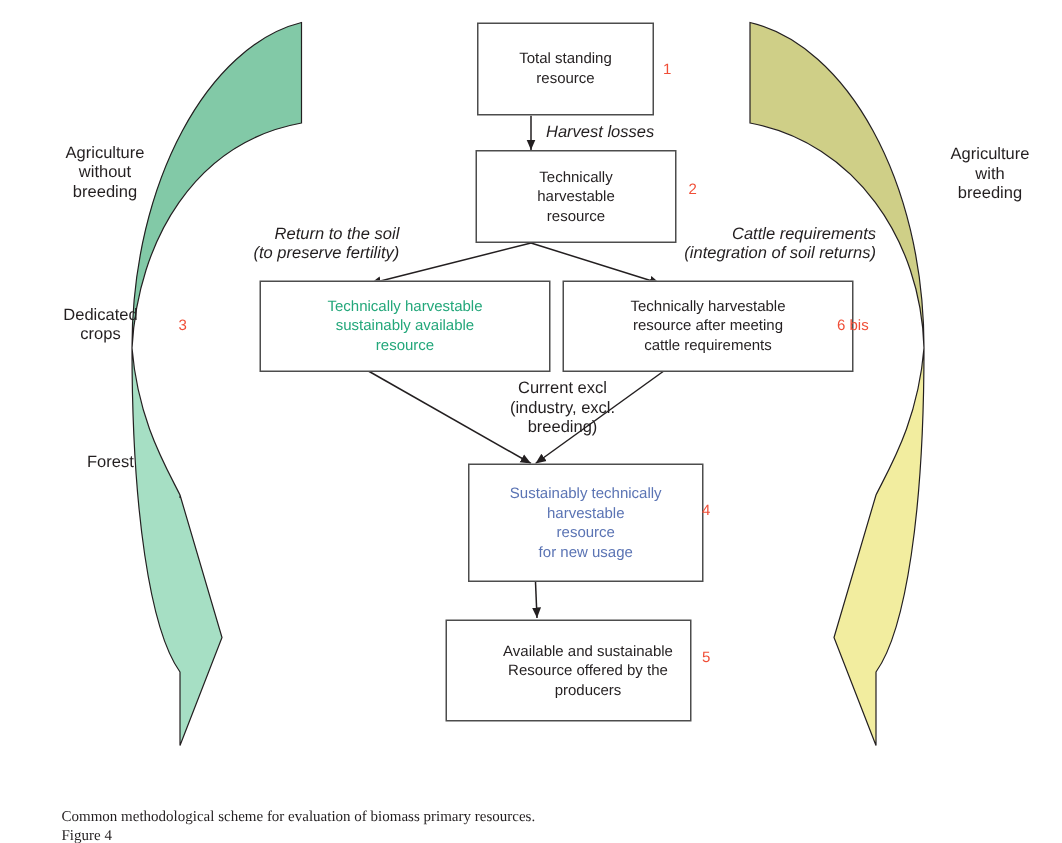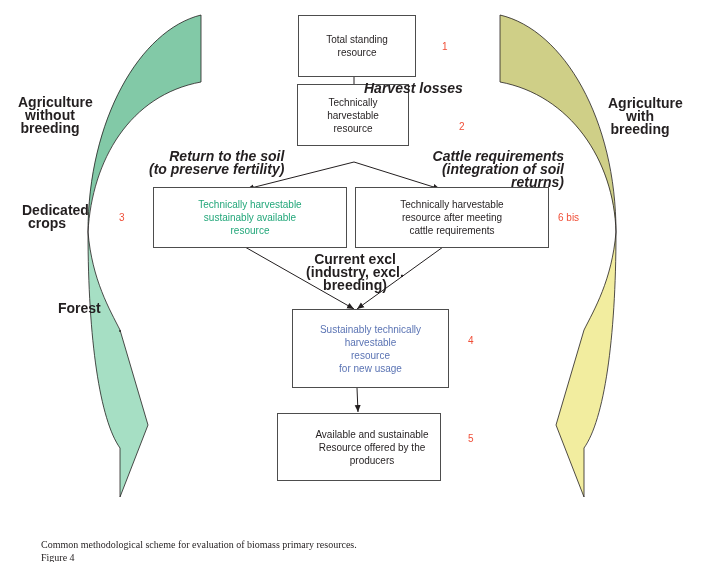--- a/index.html
+++ b/index.html
@@ -2,27 +2,27 @@
 <html><head>
 <meta charset="utf-8">
 <style>
   html, body { margin: 0; padding: 0; background: #ffffff; }
   body { width: 708px; height: 562px; position: relative; overflow: hidden;
          font-family: "Liberation Sans", sans-serif; color: #231f20; }
   svg.canvas { position: absolute; left: 0; top: 0; }
   .box { position: absolute; border: 1px solid #4d4d4d; background: #fff;
          display: flex; align-items: center; justify-content: center;
          text-align: center; font-size: 10px; line-height: 13px; box-sizing: border-box; }
-  .lbl { position: absolute; font-size: 14px; line-height: 13px; text-align: center; font-weight: bold; }
+  .lbl { position: absolute; font-size: 11px; line-height: 13px; text-align: center; }
   .ital { font-style: italic; }
   .num { position: absolute; font-size: 10px; color: #f04e37; }
   .green { color: #23a77a; }
   .blue { color: #5b74b4; }
   .cap { position: absolute; font-family: "Liberation Serif", serif; font-size: 10px; }
-  .pre { white-space: pre-line; }
+  .pre { white-space: pre-line; margin-left: 20px; }
 </style>
 </head>
 <body>
 
 <svg class="canvas" width="708" height="562" viewBox="0 0 708 562">
   <defs>
     <linearGradient id="gl" x1="0" y1="0" x2="0" y2="1">
       <stop offset="0" stop-color="#82c9a7"></stop>
       <stop offset="0.45" stop-color="#82c9a7"></stop>
       <stop offset="0.5" stop-color="#a6dfc4"></stop>
@@ -57,21 +57,21 @@
   <line x1="354" y1="77" x2="354" y2="100" stroke="#231f20" stroke-width="1" marker-end="url(#ah)"></line>
   <line x1="354" y1="162" x2="247" y2="189" stroke="#231f20" stroke-width="1" marker-end="url(#ah)"></line>
   <line x1="354" y1="162" x2="440" y2="189" stroke="#231f20" stroke-width="1" marker-end="url(#ah)"></line>
   <line x1="245" y1="247" x2="354" y2="309" stroke="#231f20" stroke-width="1" marker-end="url(#ah)"></line>
   <line x1="443" y1="247" x2="357" y2="309" stroke="#231f20" stroke-width="1" marker-end="url(#ah)"></line>
   <line x1="357" y1="388" x2="358" y2="412" stroke="#231f20" stroke-width="1" marker-end="url(#ah)"></line>
 </svg>
 
 <div class="box pre" style="left:298px;top:15px;width:118px;height:62px;"><span>Total standing
 resource</span></div>
-<div class="box pre" style="left:297px;top:84px;width:112px;height:62px;"><span>Technically
+<div class="box pre" style="left:297px;top:100px;width:134px;height:62px;"><span>Technically
 harvestable
 resource</span></div>
 <div class="box pre green" style="left:153px;top:187px;width:194px;height:61px;"><span>Technically harvestable
 sustainably available
 resource</span></div>
 <div class="box pre" style="left:355px;top:187px;width:194px;height:61px;"><span>Technically harvestable
 resource after meeting
 cattle requirements</span></div>
 <div class="box pre blue" style="left:292px;top:309px;width:157px;height:79px;"><span>Sustainably technically
 harvestable

